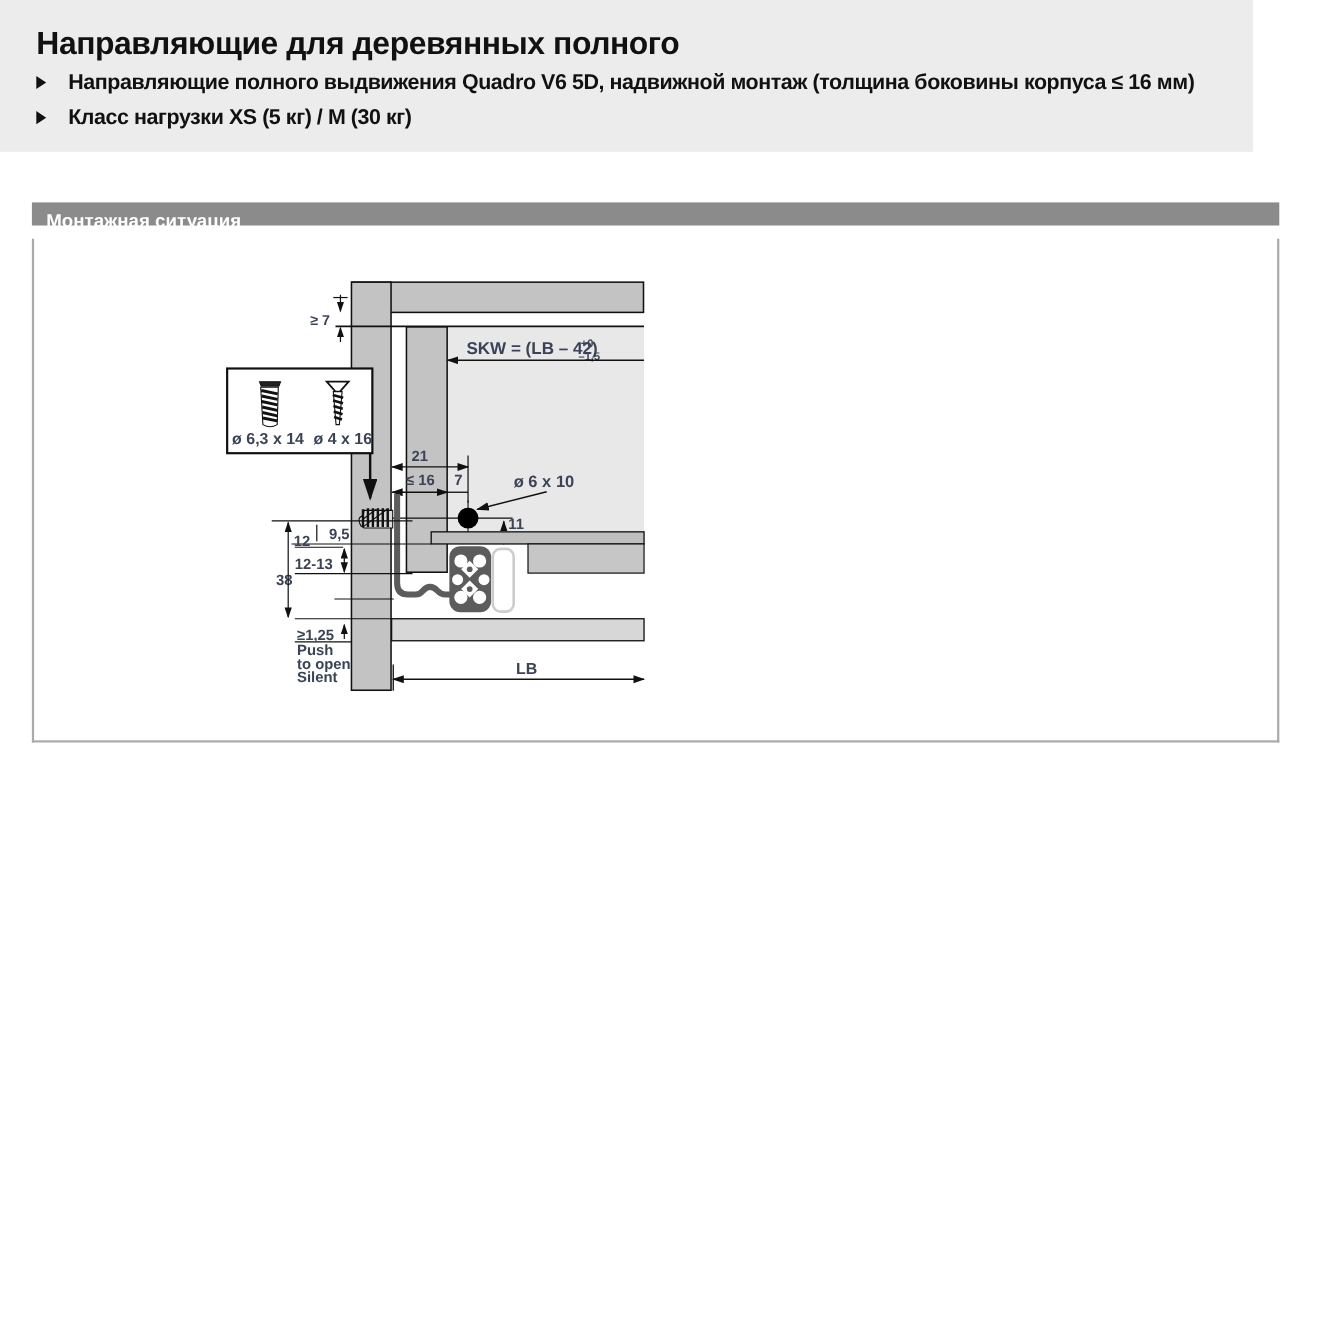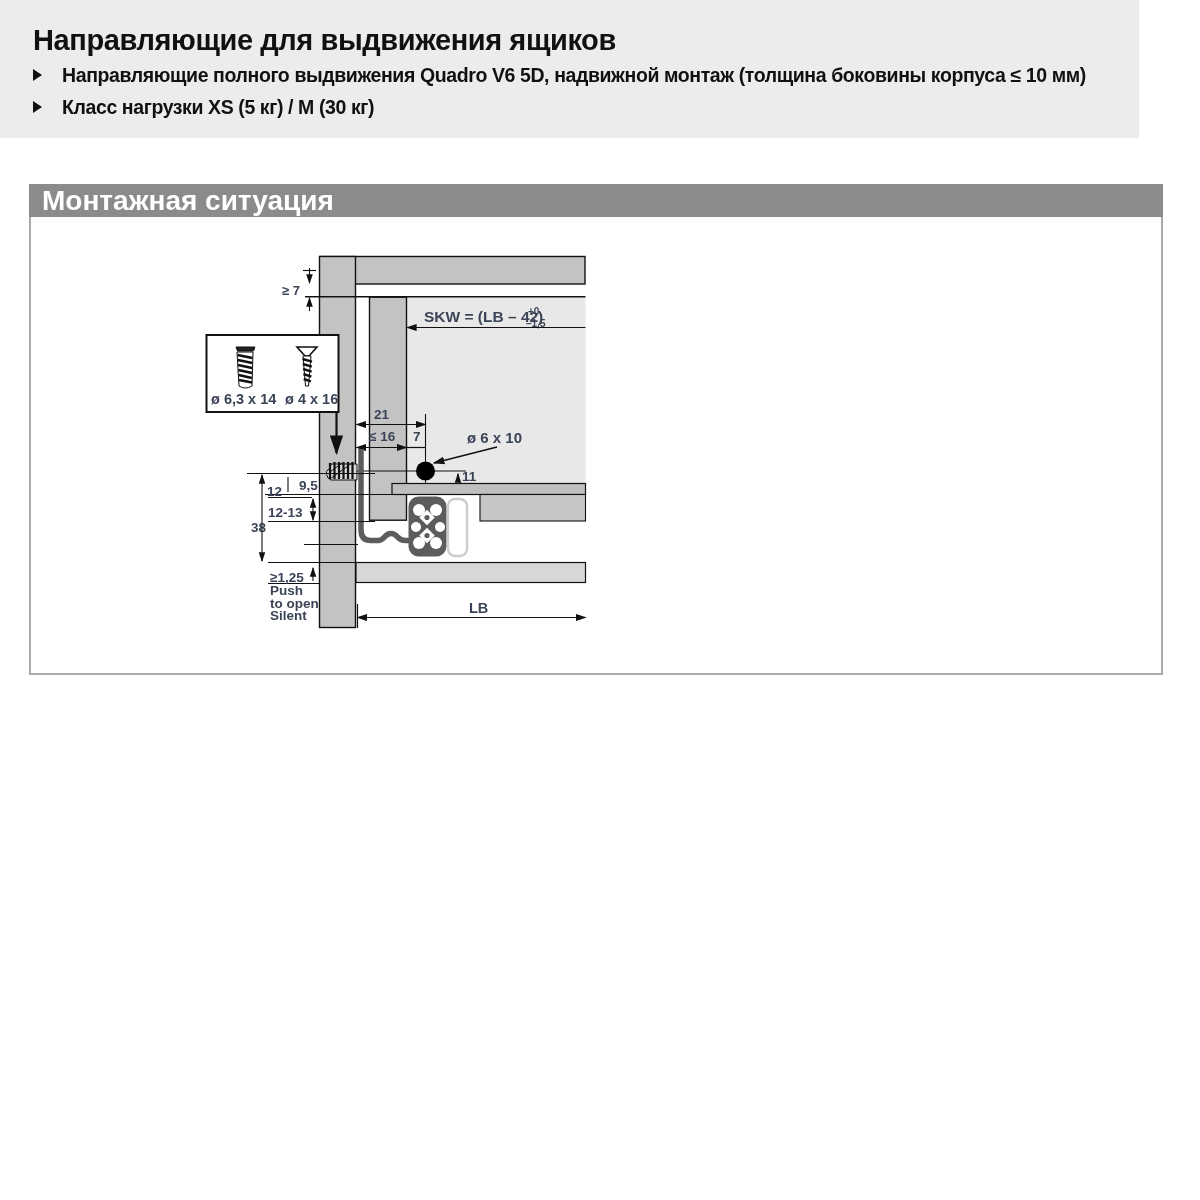--- a/index.html
+++ b/index.html
@@ -8,31 +8,31 @@
   .abs{position:absolute;}
   .ttl{font-weight:700;color:#111;letter-spacing:-0.4px;}
   svg text{font-family:"Liberation Sans",sans-serif;}
   .dim{fill:#3b4457;font-weight:700;}
 </style>
 </head>
 <body>
 
 <div class="abs" style="left:0;top:0;width:1139px;height:138px;background:#ececec;"></div>
 
-<div class="abs ttl" style="left:33px;top:24px;font-size:29px;">Направляющие для выдвижения ящиков</div>
+<div class="abs ttl" style="left:33px;top:24px;font-size:29px;">Направляющие для деревянных полного</div>
 
 <div class="abs" style="left:33px;top:69px;width:0;height:0;border-left:9px solid #111;border-top:6px solid transparent;border-bottom:6px solid transparent;"></div>
 
-<div class="abs ttl" style="left:62px;top:64px;font-size:19.5px;">Направляющие полного выдвижения Quadro V6 5D, надвижной монтаж (толщина боковины корпуса ≤ 10 мм)</div>
+<div class="abs ttl" style="left:62px;top:64px;font-size:19.5px;">Направляющие полного выдвижения Quadro V6 5D, надвижной монтаж (толщина боковины корпуса ≤ 16 мм)</div>
 
 <div class="abs" style="left:33px;top:101px;width:0;height:0;border-left:9px solid #111;border-top:6px solid transparent;border-bottom:6px solid transparent;"></div>
 
 <div class="abs ttl" style="left:62px;top:96px;font-size:19.5px;">Класс нагрузки XS (5 кг) / M (30 кг)</div>
 
-<div class="abs" style="left:29px;top:184px;width:1134px;height:33px;background:#8b8b8b;color:#fff;font-size:28px;font-weight:700;line-height:33px;padding-left:13px;box-sizing:border-box;">Монтажная ситуация</div>
+<div class="abs" style="left:29px;top:184px;width:1134px;height:21px;background:#8b8b8b;color:#fff;font-size:17px;font-weight:700;line-height:33px;padding-left:13px;box-sizing:border-box;">Монтажная ситуация</div>
 
 <div class="abs" style="left:29px;top:217px;width:1134px;height:458px;border:2px solid #aaaaaa;border-top:none;box-sizing:border-box;"></div>
 
 <svg class="abs" style="left:29px;top:217px;" width="1134" height="458" viewBox="29 217 1134 458">
 <defs>
 <marker id="ar" orient="auto-start-reverse" markerWidth="9" markerHeight="7" refX="8" refY="3">
         <path d="M0,0L9,3L0,6z" fill="#111"></path>
       </marker>
 <pattern id="hatch" width="5" height="5" patternUnits="userSpaceOnUse" patternTransform="rotate(45)">
         <rect width="5" height="5" fill="#fff"></rect>

